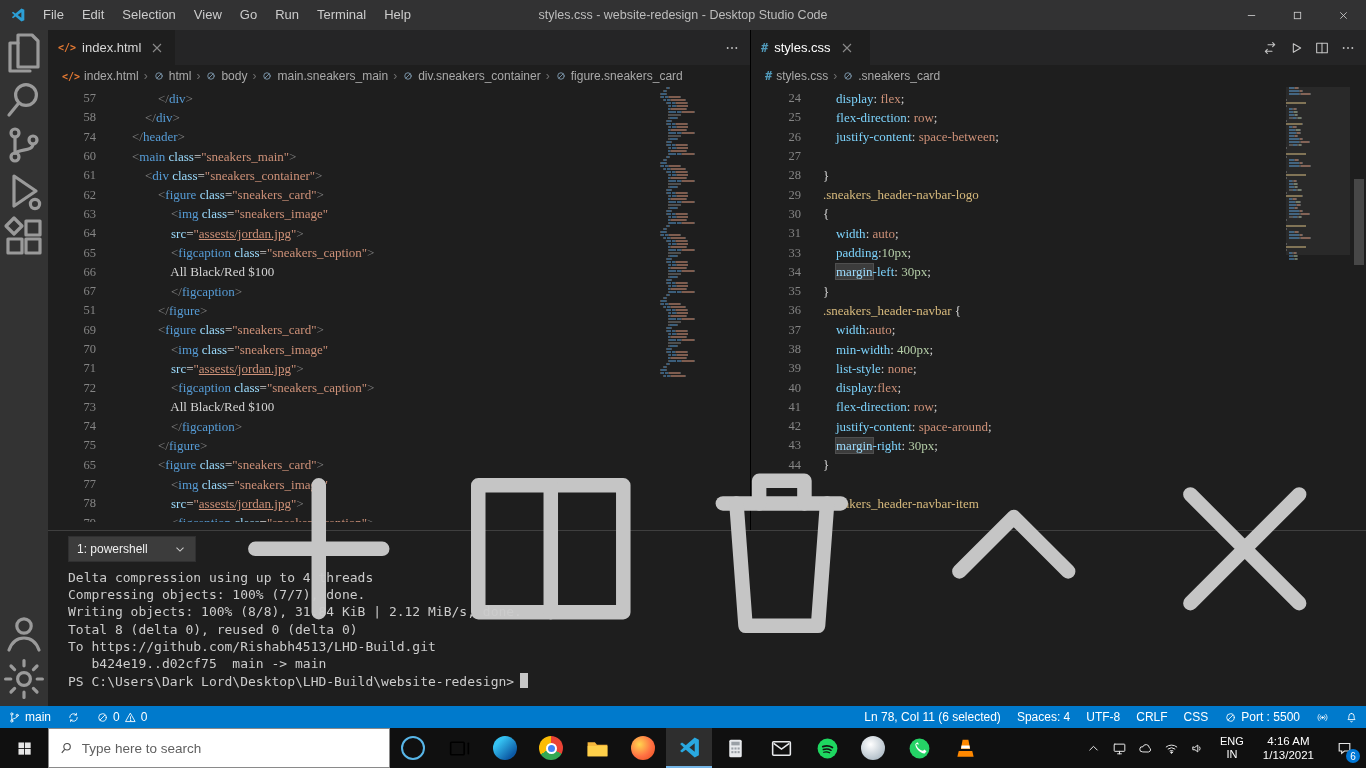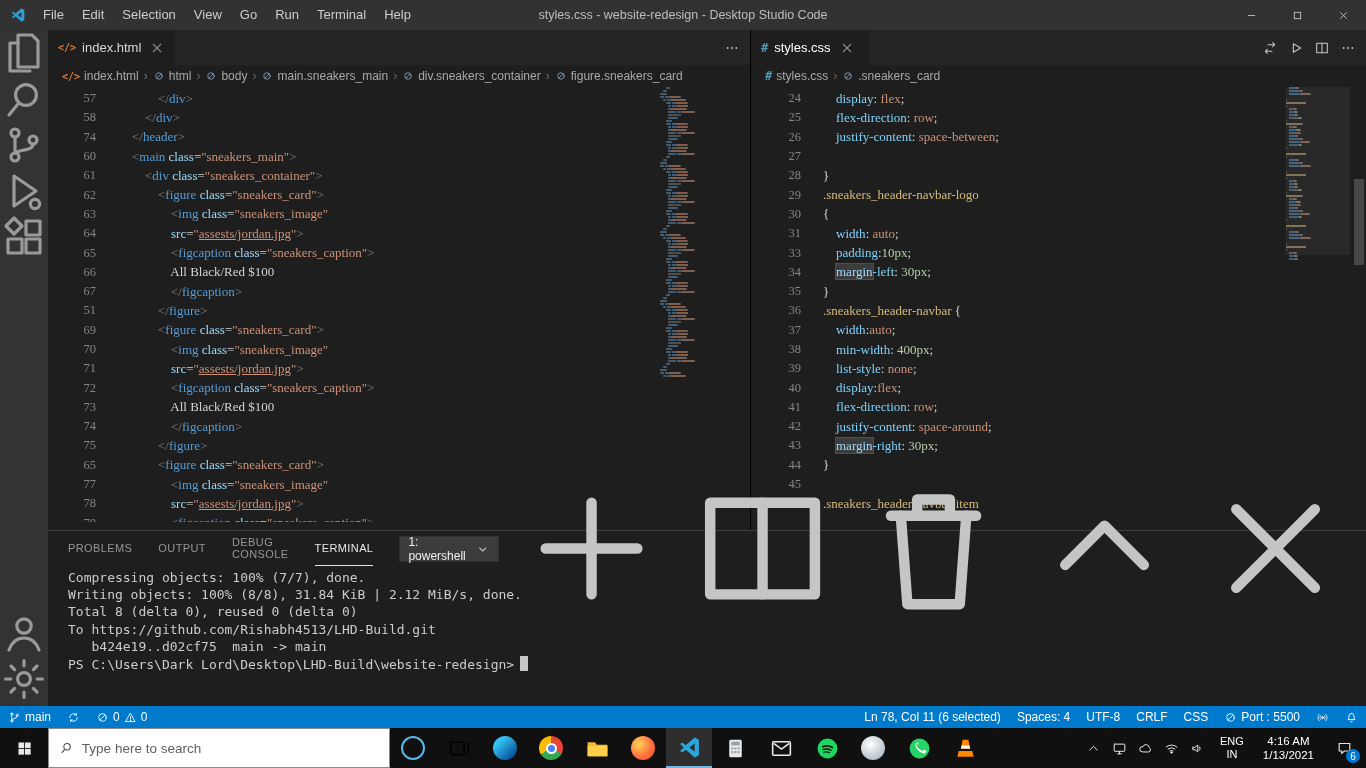--- a/index.html
+++ b/index.html
@@ -1611,26 +1611,20 @@
             </div>
           </div>
         <div class="vscrollbar">
             <div class="vslider"></div>
           </div>
       </div>
     </div>
 
     <div class="panel">
       <div class="panel-header">
-        <div id="panel-tabs" style="display:flex;height:35px">
-            <div class="panel-tab">PROBLEMS</div>
-            <div class="panel-tab">OUTPUT</div>
-            <div class="panel-tab">DEBUG CONSOLE</div>
-            <div class="panel-tab active">TERMINAL</div>
-          </div>
         <div class="panel-right">
           <div class="shell-select">
             <span>1: powershell</span>
             <span class="ic">
                 <svg viewBox="0 0 24 24" fill="none" stroke="currentColor" stroke-width="1.8">
                   <path d="M6 9.5l6 6 6-6"></path>
                 </svg>
               </span>
           </div>
           <span id="panel-actions" style="display:flex;gap:14px;align-items:center">
@@ -1659,20 +1653,21 @@
               </span>
               <span class="ic">
                 <svg viewBox="0 0 24 24" fill="none" stroke="currentColor" stroke-width="1.6" stroke-linecap="round" stroke-linejoin="round">
                   <path d="M6 6l12 12M18 6L6 18"></path>
                 </svg>
               </span>
             </span>
         </div>
       </div>
       <div class="term" id="terminal">
+          <div class="term-line">Delta compression using up to 4 threads</div>
           <div class="term-line">Compressing objects: 100% (7/7), done.</div>
           <div class="term-line">Writing objects: 100% (8/8), 31.84 KiB | 2.12 MiB/s, done.</div>
           <div class="term-line">Total 8 (delta 0), reused 0 (delta 0)</div>
           <div class="term-line">To https://github.com/Rishabh4513/LHD-Build.git</div>
           <div class="term-line">   b424e19..d02cf75  main -&gt; main</div>
           <div class="term-line"><span>PS C:\Users\Dark Lord\Desktop\LHD-Build\website-redesign&gt;</span><span class="cursor"></span></div>
         </div>
     </div>
   </div>
 

